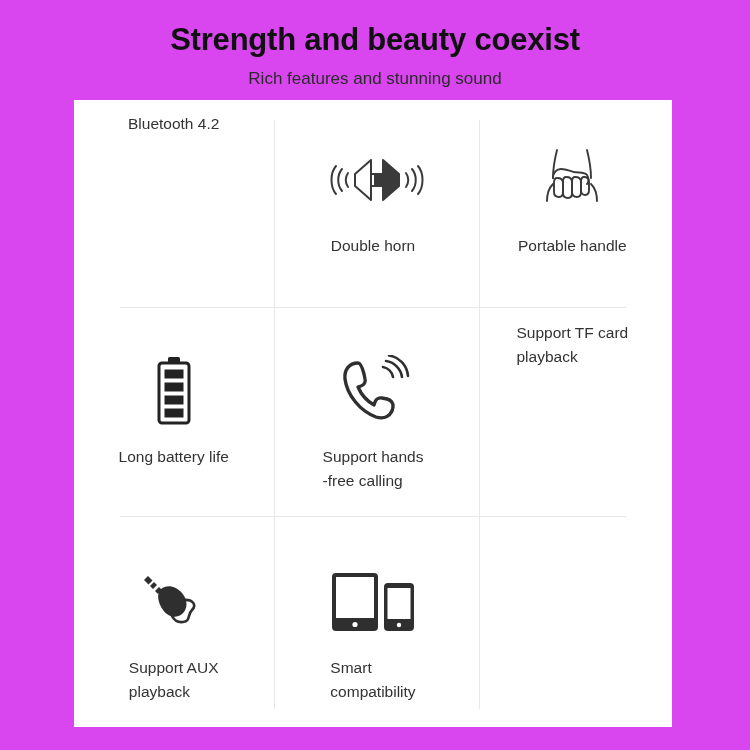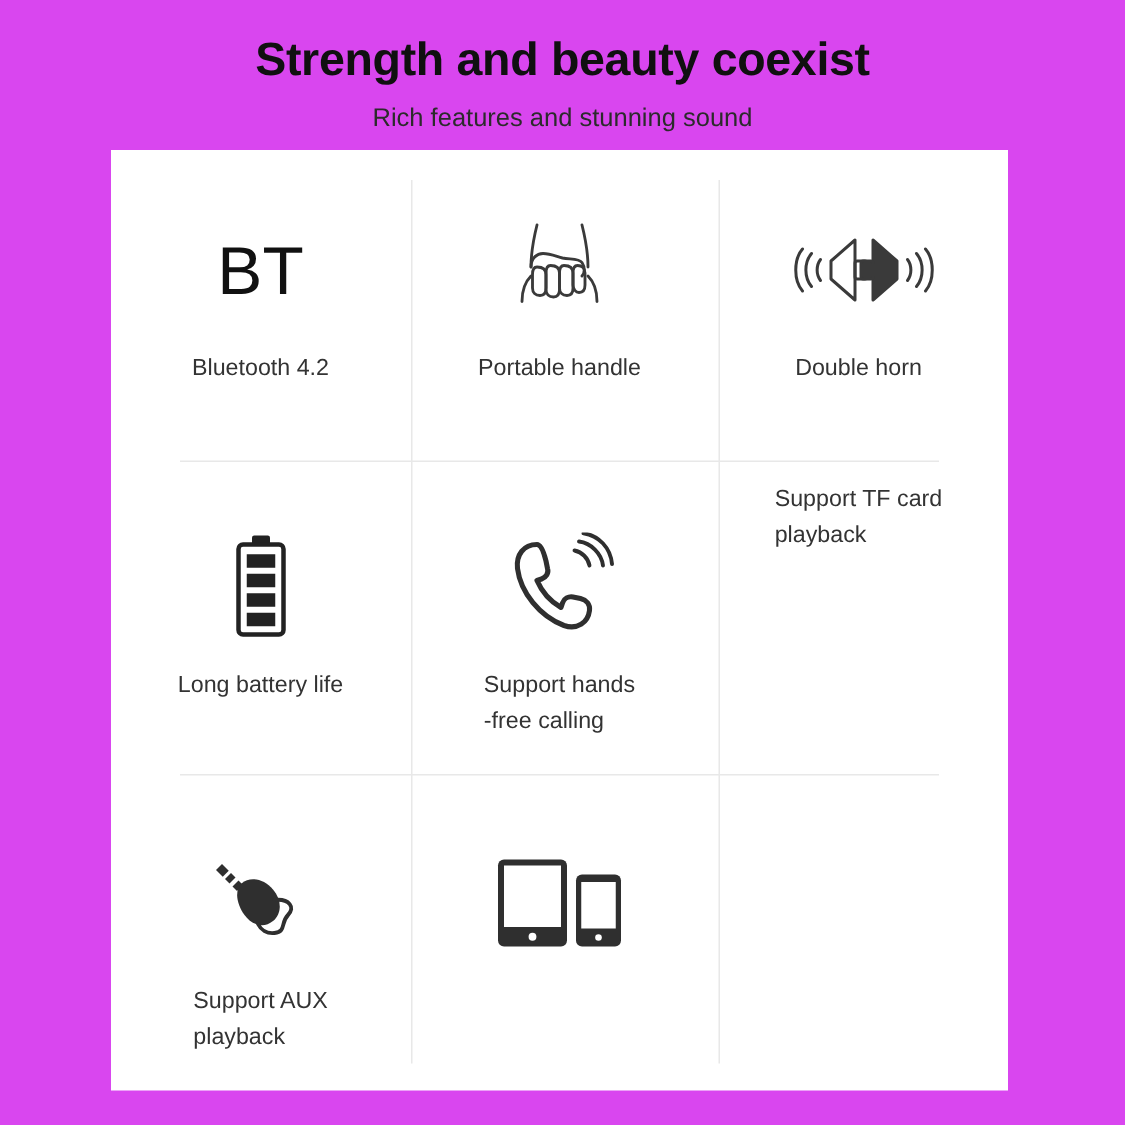--- a/index.html
+++ b/index.html
@@ -136,24 +136,43 @@
   <div class="card">
 
     <div class="hline h1"></div>
     <div class="hline h2"></div>
     <div class="vline v1"></div>
     <div class="vline v2"></div>
 
     <div class="grid">
 
       <div class="cell row1">
-        <div class="icon-wrap">
-          <span class="bt-text">BT</span>
-        </div>
         <div class="label">Bluetooth 4.2</div>
+      </div>
+
+      <div class="cell row1">
+        <div class="icon-wrap">
+          <svg width="104" height="56" viewBox="0 0 104 56" fill="none" stroke="#3a3a3a" stroke-width="2" stroke-linecap="round" stroke-linejoin="round">
+
+            <path d="M50 8 L50 48 L34 34 L34 22 Z"></path>
+            <rect x="50" y="22" width="8" height="12" rx="1.5"></rect>
+
+            <path d="M27 21 C24 25 24 31 27 35"></path>
+            <path d="M21 17 C16 23 16 33 21 39"></path>
+            <path d="M15 14 C9 21 9 35 15 42"></path>
+
+            <path d="M62 8 L62 48 L78 34 L78 22 Z" fill="#3a3a3a"></path>
+            <rect x="54" y="22" width="8" height="12" rx="1.5" fill="#3a3a3a"></rect>
+
+            <path d="M85 21 C88 25 88 31 85 35"></path>
+            <path d="M91 17 C96 23 96 33 91 39"></path>
+            <path d="M97 14 C103 21 103 35 97 42"></path>
+          </svg>
+        </div>
+        <div class="label">Double horn</div>
       </div>
 
       <div class="cell row1">
         <div class="icon-wrap">
           <svg width="78" height="72" viewBox="0 0 78 72" fill="none" stroke="#3a3a3a" stroke-width="1.9" stroke-linecap="round" stroke-linejoin="round">
 
             <path d="M24 6 C21 18 20 26 20 34"></path>
             <path d="M54 6 C57 18 58 26 58 34"></path>
 
             <path d="M20 34 C20 28 24 25 28 25 C33 25 37 27 41 28 C46 29 52 28 54 31 C56 34 56 38 54 40"></path>
@@ -163,42 +182,20 @@
             <path d="M42 33 C40 33 39 35 39 38 L39 48 C39 51 41 53 44 53 C47 53 48 51 48 48 L48 38 C48 35 46 33 42 33 Z"></path>
             <path d="M51 33 C49 33 48 35 48 38 L48 46 C48 49 50 51 52 51 C55 51 56 49 56 46 L56 38 C56 35 54 33 51 33 Z"></path>
 
             <path d="M20 40 C16 44 14 50 14 57"></path>
             <path d="M58 40 C62 44 64 50 64 57"></path>
           </svg>
         </div>
         <div class="label">Portable handle</div>
       </div>
 
-      <div class="cell row1">
-        <div class="icon-wrap">
-          <svg width="104" height="56" viewBox="0 0 104 56" fill="none" stroke="#3a3a3a" stroke-width="2" stroke-linecap="round" stroke-linejoin="round">
-
-            <path d="M50 8 L50 48 L34 34 L34 22 Z"></path>
-            <rect x="50" y="22" width="8" height="12" rx="1.5"></rect>
-
-            <path d="M27 21 C24 25 24 31 27 35"></path>
-            <path d="M21 17 C16 23 16 33 21 39"></path>
-            <path d="M15 14 C9 21 9 35 15 42"></path>
-
-            <path d="M62 8 L62 48 L78 34 L78 22 Z" fill="#3a3a3a"></path>
-            <rect x="54" y="22" width="8" height="12" rx="1.5" fill="#3a3a3a"></rect>
-
-            <path d="M85 21 C88 25 88 31 85 35"></path>
-            <path d="M91 17 C96 23 96 33 91 39"></path>
-            <path d="M97 14 C103 21 103 35 97 42"></path>
-          </svg>
-        </div>
-        <div class="label">Double horn</div>
-      </div>
-
 
       <div class="cell row2">
         <div class="icon-wrap">
           <svg width="46" height="70" viewBox="0 0 46 70">
 
             <rect x="17" y="1" width="12" height="6" rx="1.5" fill="#222222"></rect>
 
             <rect x="8" y="7" width="30" height="60" rx="3" fill="none" stroke="#222222" stroke-width="3"></rect>
 
             <rect x="13.5" y="13.5" width="19" height="9" fill="#222222"></rect>
@@ -255,17 +252,19 @@
 
             <rect x="2" y="2" width="46" height="58" rx="4" fill="#2f2f2f"></rect>
             <rect x="6" y="6" width="38" height="41" fill="#ffffff"></rect>
             <circle cx="25" cy="53.5" r="2.6" fill="#ffffff"></circle>
 
             <rect x="54" y="12" width="30" height="48" rx="4" fill="#2f2f2f"></rect>
             <rect x="57.5" y="17" width="23" height="31" fill="#ffffff"></rect>
             <circle cx="69" cy="54" r="2.2" fill="#ffffff"></circle>
           </svg>
         </div>
+        <div class="label">Smart
+compatibility</div>
       </div>
 
     </div>
   </div>
 </div>
 
 </body></html>

